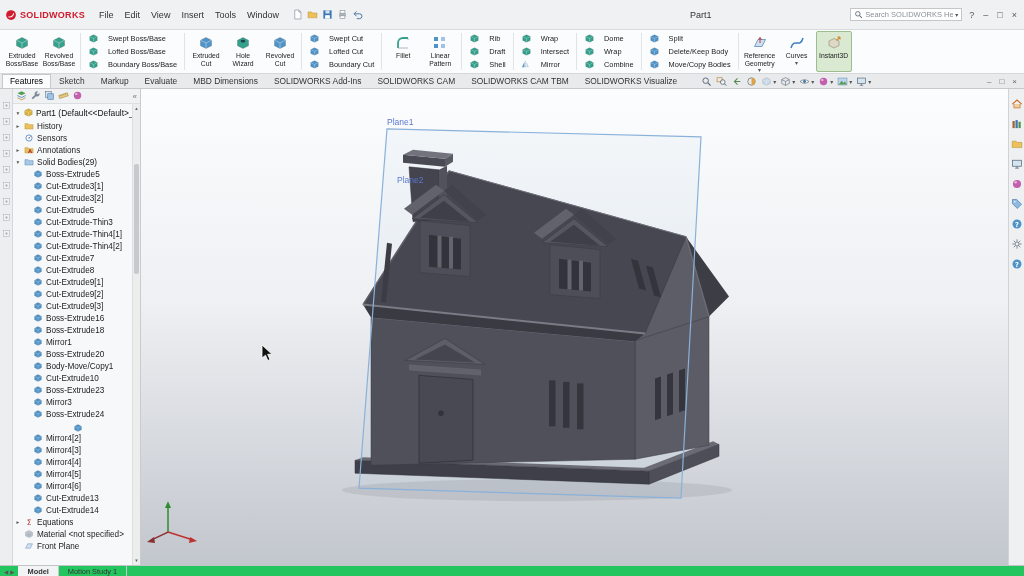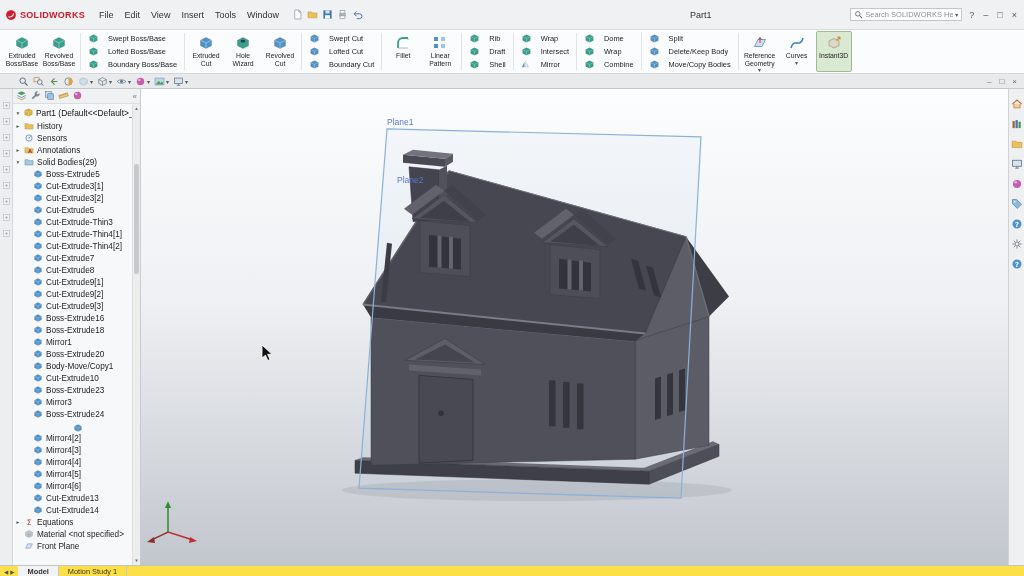--- a/index.html
+++ b/index.html
@@ -74,21 +74,21 @@
 
   .viewport{flex:1;position:relative;background:linear-gradient(180deg,#fcfdfe 0%,#eef0f3 45%,#c2c6cd 100%);overflow:hidden}
   .viewport svg.scene{position:absolute;left:0;top:0;width:100%;height:100%}
   .vp-label{position:absolute;color:#5a78d0;font-size:8.5px}
   .cursor{position:absolute;left:120px;top:255px;width:12px;height:18px}
 
   .task-strip{width:16px;background:#eef0f2;border-left:1px solid #d0d2d4;display:flex;flex-direction:column;align-items:center;padding-top:9px;gap:6px}
   .task-strip .ic{width:12px;height:12px}
 
   
-  .bottom-tabs{height:12px;background:#fde047;border-top:1px solid #c2c4c6;display:flex;align-items:stretch;font-size:7.4px}
+  .bottom-tabs{height:12px;background:#22c55e;border-top:1px solid #c2c4c6;display:flex;align-items:stretch;font-size:7.4px}
   .bt-nav{display:flex;align-items:center;gap:2px;padding:0 4px;color:#555;font-size:5.5px}
   .btabs{display:flex}
   .btab{display:flex;align-items:center;padding:0 9px;color:#333;border-right:1px solid #c6c8ca}
   .btab.active{background:#f2f3f5;font-weight:bold}
   .statusbar{height:11px;background:#eef0f1;display:flex;align-items:center;font-size:7.4px;color:#444;padding-left:5px;position:relative}
   .sb-right{margin-left:auto;display:flex;align-items:center;gap:24px;margin-right:24px}
   .sb-blue{position:absolute;right:0;top:0;bottom:0;width:14px;background:#2d7dd2}
 </style>
 </head>
 <body>
@@ -449,20 +449,31 @@
               <path d="M3 6 8 3.5 13 6v4.5L8 13 3 10.5z" fill="#ded9c6" stroke="#8d8769" stroke-width=".6"></path>
               <path d="M10.5 5.5 14 2M14 2h-2.6M14 2v2.6" stroke="#d9882a" stroke-width="1.1" fill="none"></path>
             </svg>
           </span>
           <span class="rb-label">Instant3D</span>
         </div>
       </div>
     </div>
 
   <div class="tabrow">
+    <div class="tabs">
+        <div class="tab active">Features</div>
+        <div class="tab">Sketch</div>
+        <div class="tab">Markup</div>
+        <div class="tab">Evaluate</div>
+        <div class="tab">MBD Dimensions</div>
+        <div class="tab">SOLIDWORKS Add-Ins</div>
+        <div class="tab">SOLIDWORKS CAM</div>
+        <div class="tab">SOLIDWORKS CAM TBM</div>
+        <div class="tab">SOLIDWORKS Visualize</div>
+      </div>
     <div class="headsup">
         <div class="hu-item">
           <span class="ic">
             <svg viewBox="0 0 16 16">
               <circle cx="6.8" cy="6.8" r="4" fill="none" stroke="#5b6c7b" stroke-width="1.4"></circle>
               <path d="M9.8 9.8 14 14" stroke="#5b6c7b" stroke-width="1.6"></path>
             </svg>
           </span>
         </div>
         <div class="hu-item">

